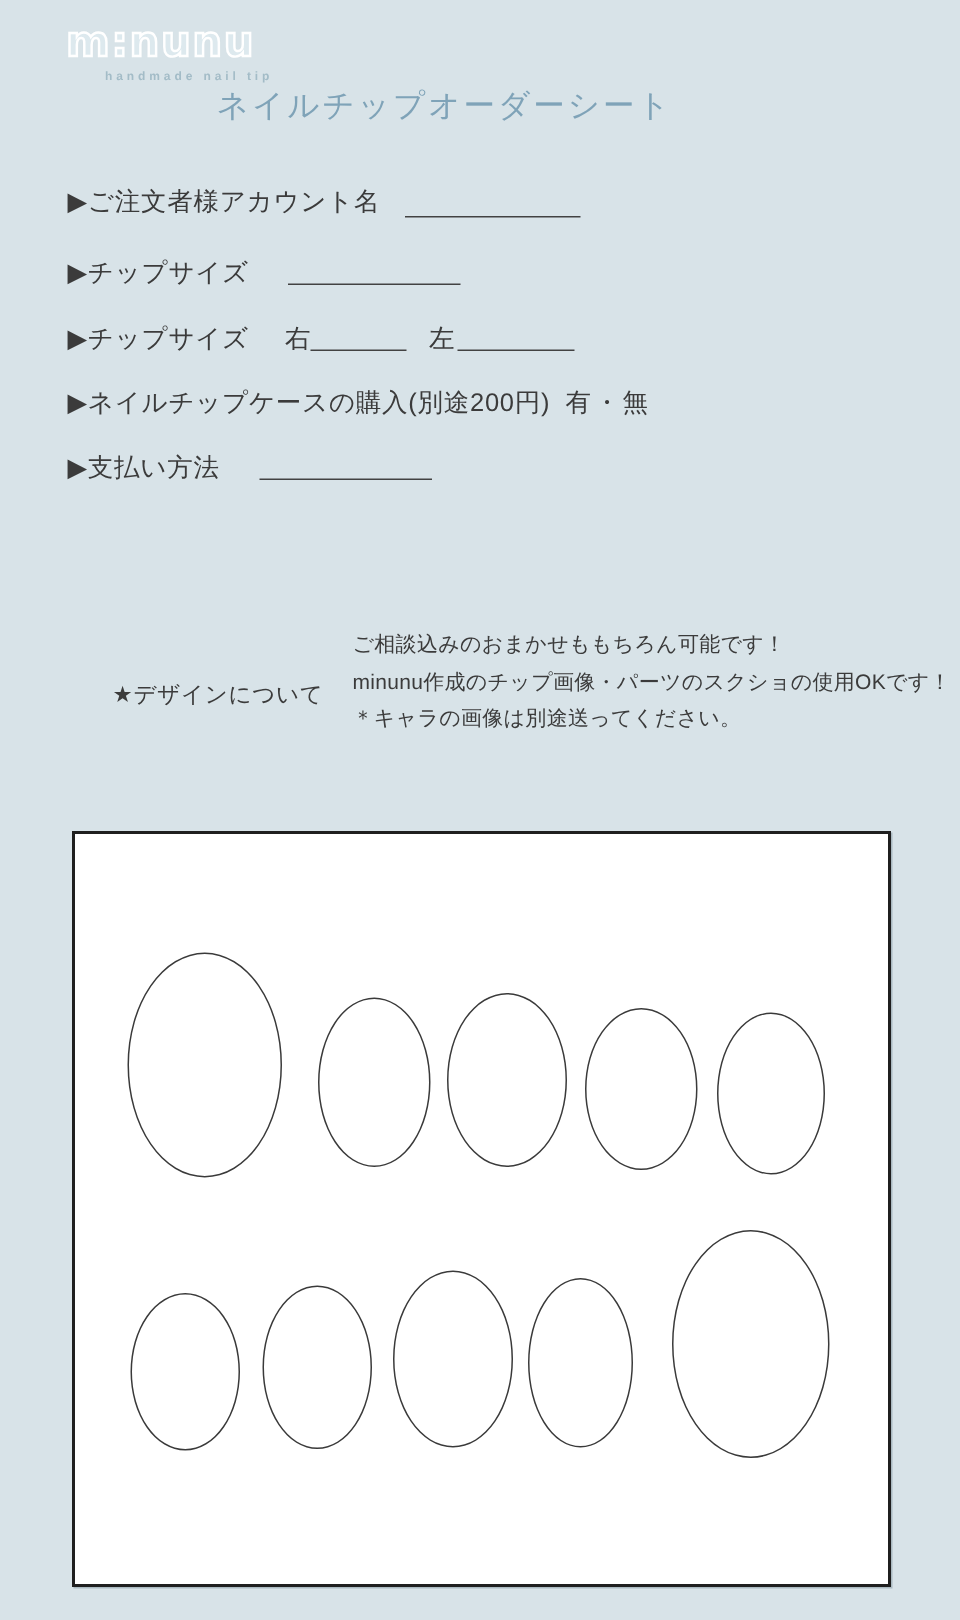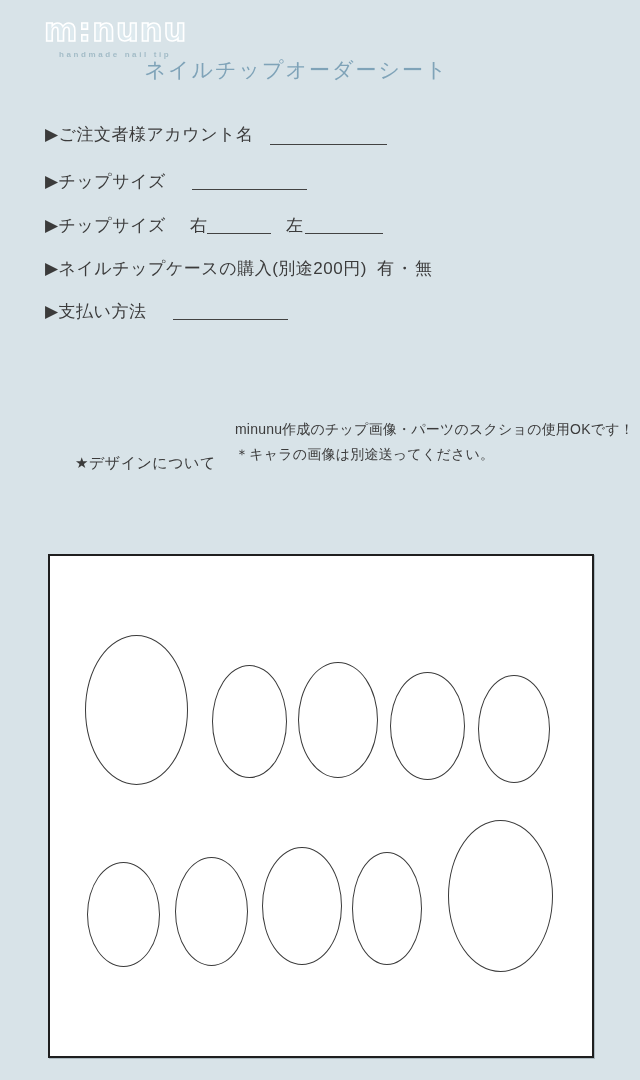--- a/index.html
+++ b/index.html
@@ -15,27 +15,27 @@
   body{
     width:640px;height:1080px;position:relative;overflow:hidden;
     background:var(--bg);
     color:var(--ink);
     font-family:"Liberation Sans","DejaVu Sans",sans-serif;
   }
   
   .logo{position:absolute;left:44px;top:14px;}
   .logo-text{
     font-family:"DejaVu Sans","Liberation Sans",sans-serif;
-    font-weight:800;font-size:32px;letter-spacing:1px;line-height:1;
+    font-weight:800;font-size:28px;letter-spacing:1px;line-height:1;
     color:#dde9ee;
     -webkit-text-stroke:1.6px #ffffff;
     text-shadow:0 0 1px rgba(140,165,178,.45);
   }
   .logo-tagline{
-    margin-top:4px;margin-left:15px;
+    margin-top:4px;margin-left:26px;
     font-size:8px;font-weight:bold;letter-spacing:2.6px;
     color:#a3bcc7;
   }
   .title{
     position:absolute;left:0;top:56px;width:593px;margin:0;
     text-align:center;font-size:21px;font-weight:500;letter-spacing:2px;
     color:var(--title);
   }
   
   .field-label,.inline-label,.options{
@@ -96,20 +96,21 @@
 <div class="blank" id="f3-blank-left"></div>
 
 <div class="field-label" id="f4-label">▶ネイルチップケースの購入(別途200円)</div>
 <div class="options" id="f4-options">有・無</div>
 
 <div class="field-label" id="f5-label">▶支払い方法</div>
 <div class="blank" id="f5-blank"></div>
 
 <div id="design-label">★デザインについて</div>
 <div class="design-notes">
+  <div>ご相談込みのおまかせももちろん可能です！</div>
   <div>minunu作成のチップ画像・パーツのスクショの使用OKです！</div>
   <div>＊キャラの画像は別途送ってください。</div>
 </div>
 
 <div class="nail-canvas">
     <div class="nail-oval" style="left: 35px; top: 79px; width: 103px; height: 150px;"></div>
     <div class="nail-oval" style="left: 162px; top: 109px; width: 75px; height: 113px;"></div>
     <div class="nail-oval" style="left: 248px; top: 106px; width: 80px; height: 116px;"></div>
     <div class="nail-oval" style="left: 340px; top: 116px; width: 75px; height: 108px;"></div>
     <div class="nail-oval" style="left: 428px; top: 119px; width: 72px; height: 108px;"></div>

